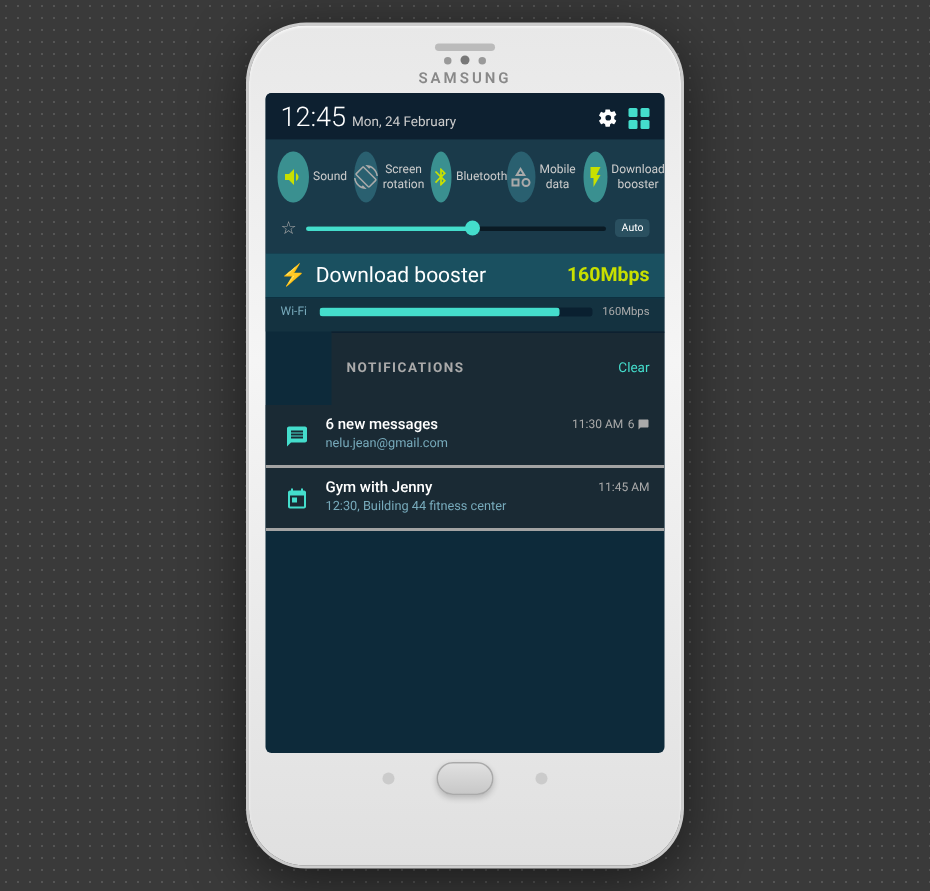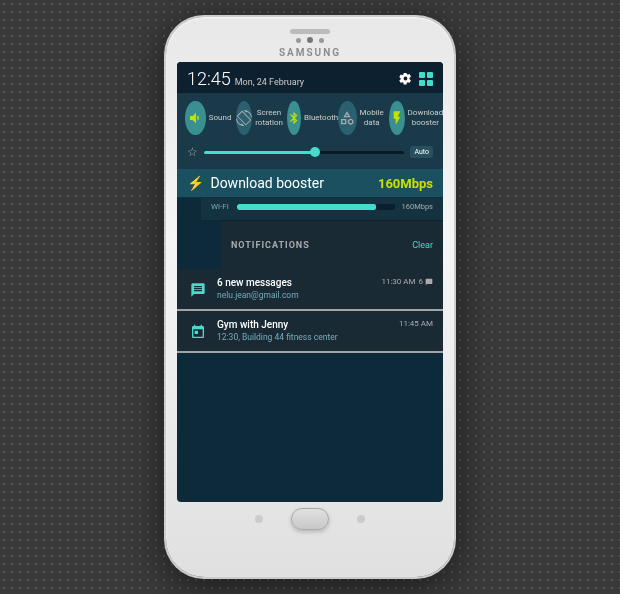--- a/index.html
+++ b/index.html
@@ -263,21 +263,20 @@
     .dl-speed {
       font-size: 13px;
       font-weight: bold;
       color: #c8e000;
     }
 
     
     .network-bars {
       padding: 4px 10px 6px;
       background: #143240;
-      margin-left: 24px;
     }
 
     .network-row {
       display: flex;
       align-items: center;
       gap: 6px;
       margin-bottom: 3px;
     }
 
     .network-label {

